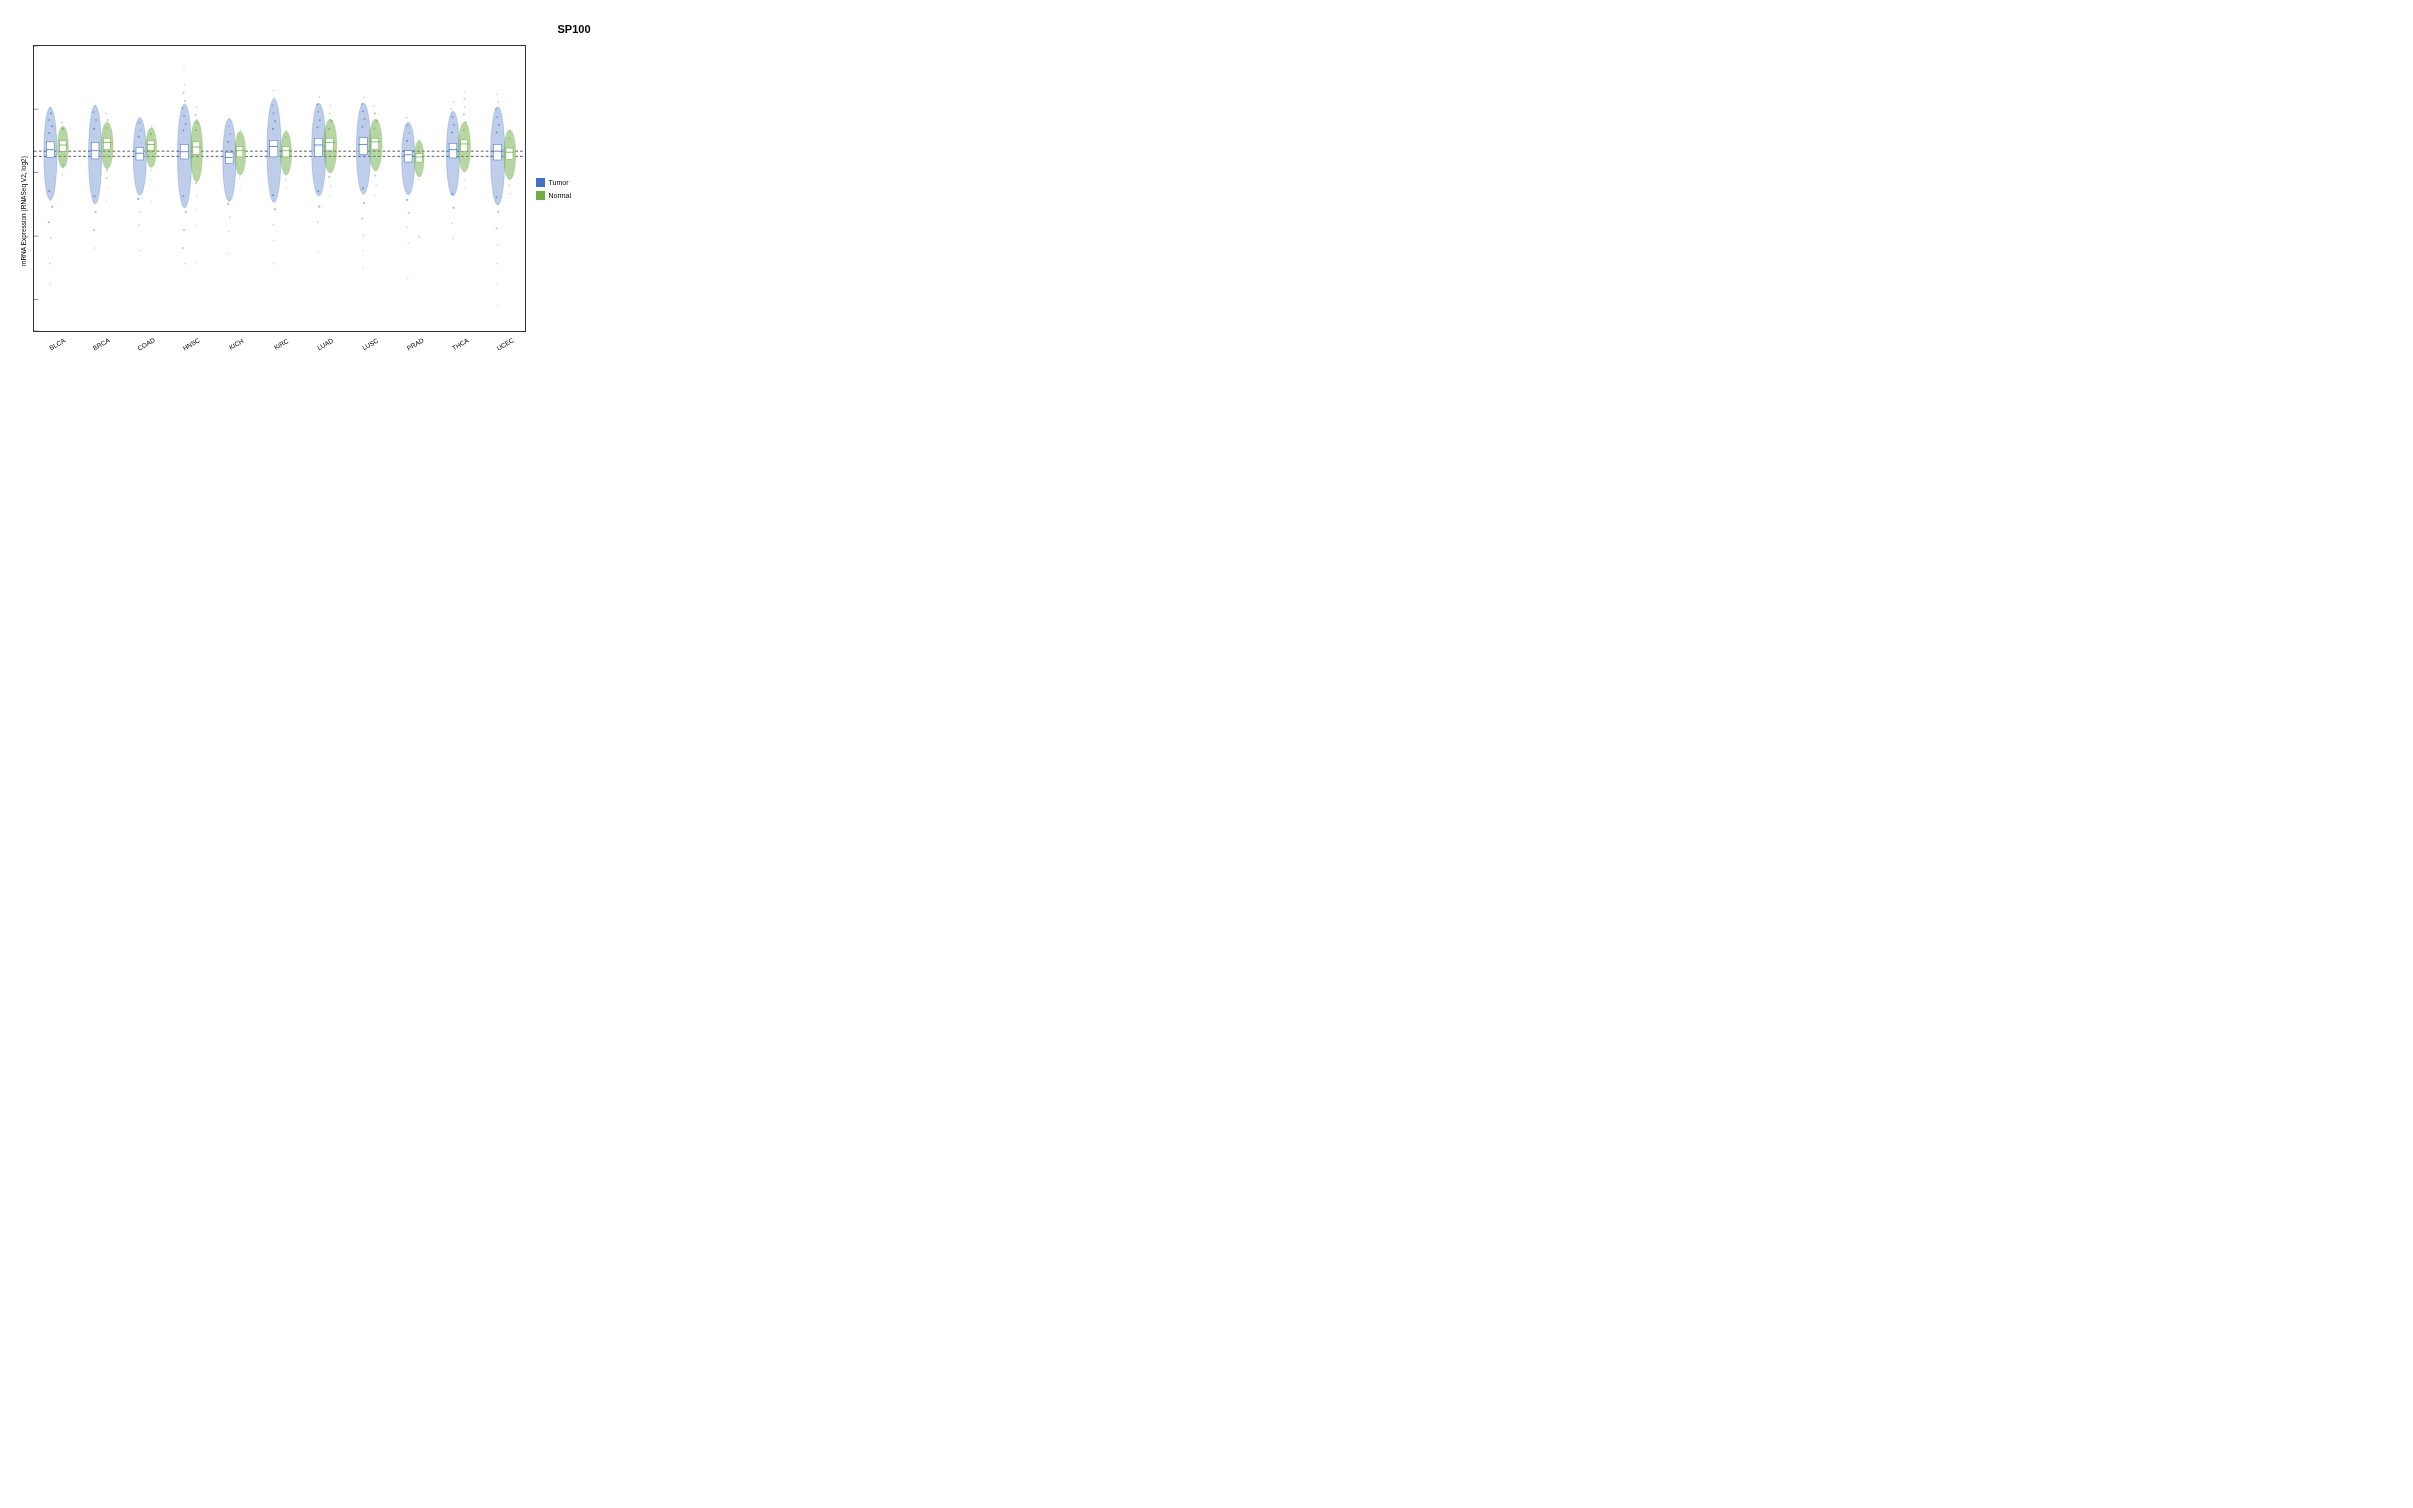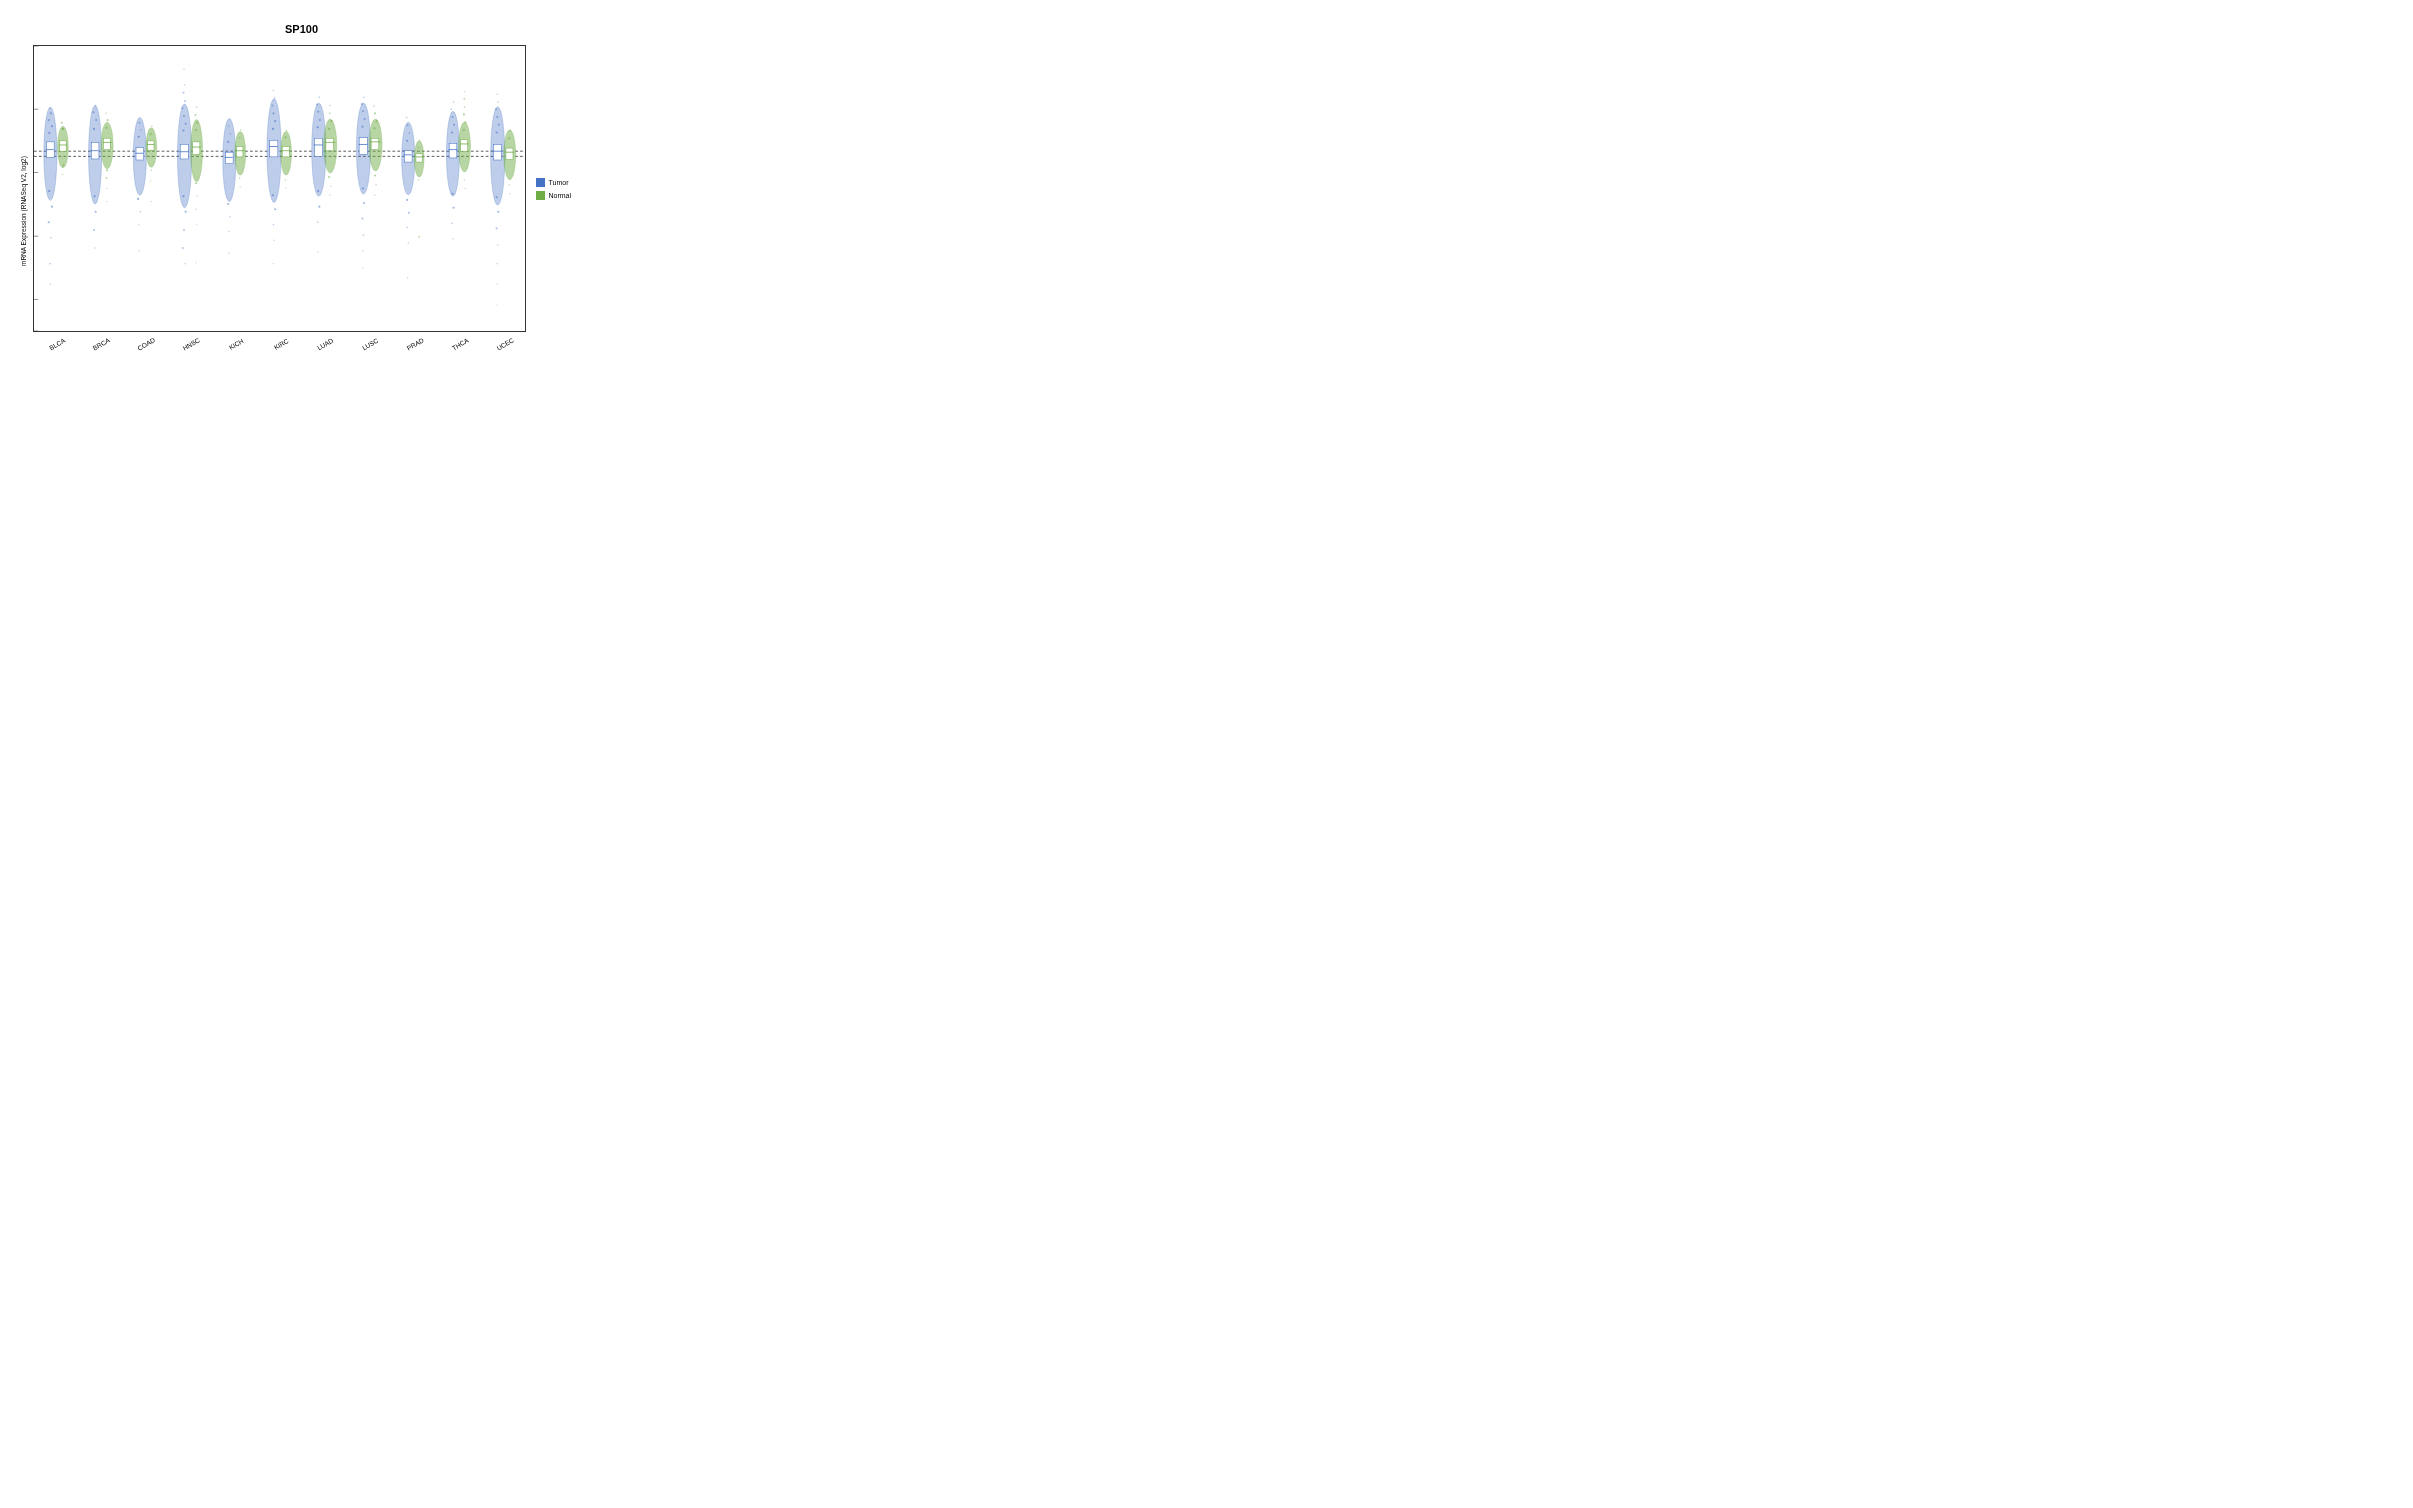--- a/index.html
+++ b/index.html
@@ -12,21 +12,21 @@
       align-items: center;
       justify-content: center;
     }
     .chart-container {
       width: 578px;
       height: 352px;
       position: relative;
       background: #ffffff;
     }
     .chart-title {
-      text-align: center;
+      text-align: right;
       font-size: 11px;
       font-weight: bold;
       padding-top: 10px;
       padding-bottom: 5px;
     }
     .chart-area {
       display: flex;
       flex-direction: row;
       width: 100%;
       height: calc(100% - 30px);

